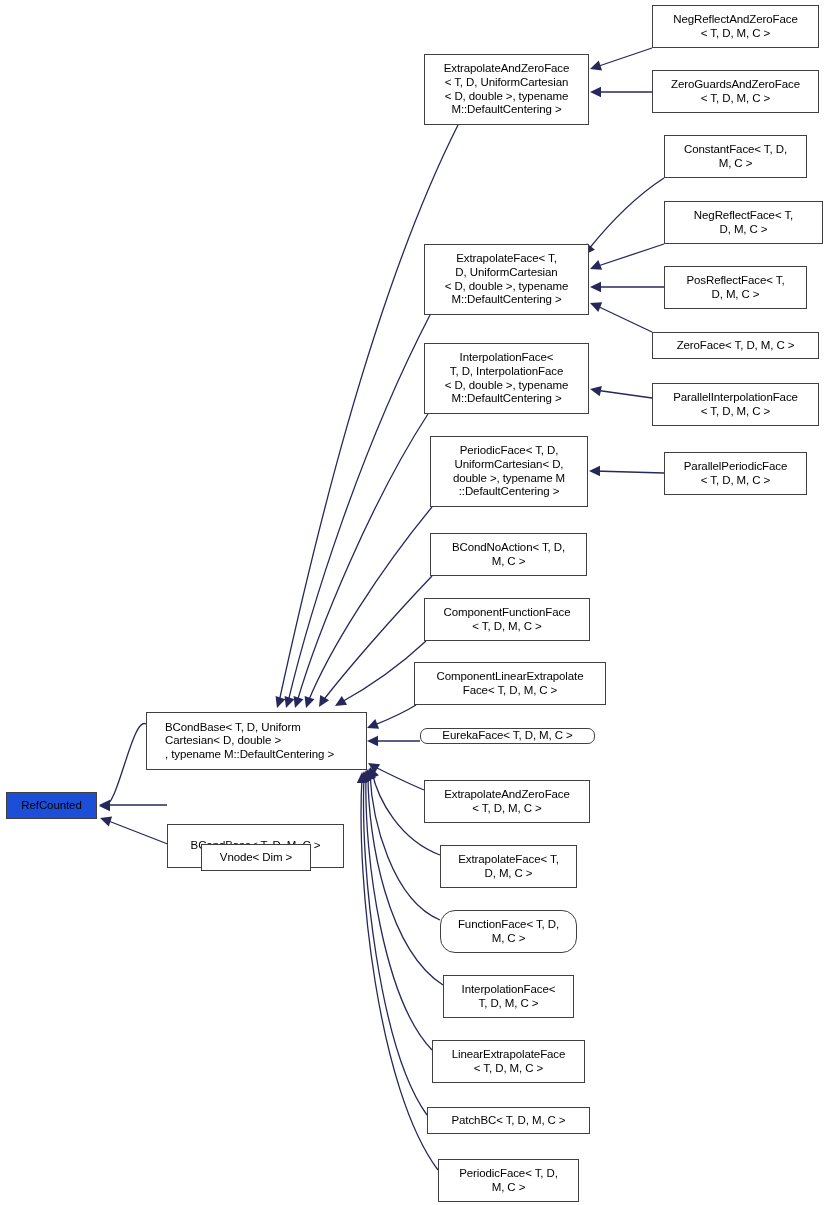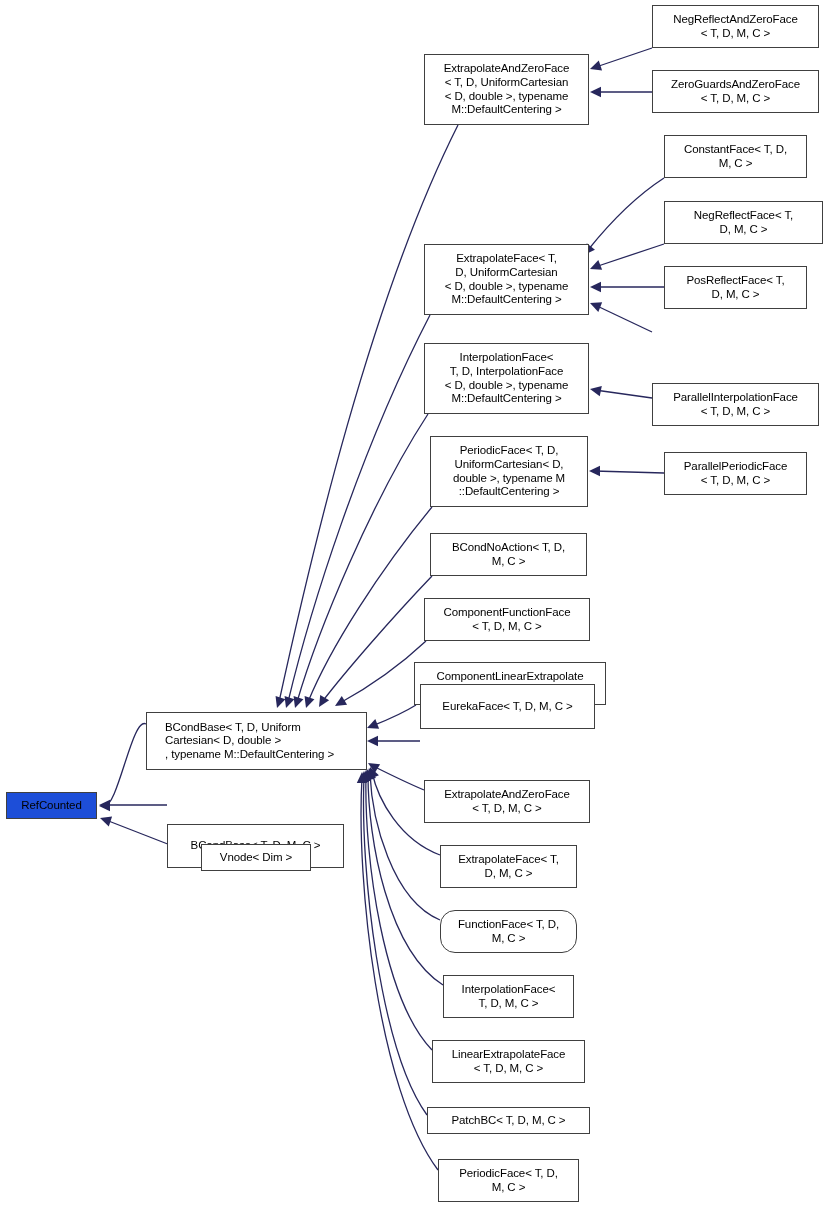--- a/index.html
+++ b/index.html
@@ -171,28 +171,29 @@
     <div class="node leftalign" title="BCondBase&lt; T, D, UniformCartesian&lt; D, double &gt;, typename M::DefaultCentering &gt;" style="left: 146px; top: 712px; width: 221px; height: 58px;"><span class="line">BCondBase&lt; T, D, Uniform</span><span class="line">Cartesian&lt; D, double &gt;</span><span class="line">, typename M::DefaultCentering &gt;</span></div>
     <div class="node" title="BCondBase&lt; T, D, M, C &gt;" style="left: 167px; top: 792px; width: 177px; height: 44px; margin-top: 32px;"><span class="line">BCondBase&lt; T, D, M, C &gt;</span></div>
     <div class="node" title="Vnode&lt; Dim &gt;" style="left: 201px; top: 844px; width: 110px; height: 27px;"><span class="line">Vnode&lt; Dim &gt;</span></div>
     <div class="node" title="ExtrapolateAndZeroFace&lt; T, D, UniformCartesian&lt; D, double &gt;, typename M::DefaultCentering &gt;" style="left: 424px; top: 54px; width: 165px; height: 71px;"><span class="line">ExtrapolateAndZeroFace</span><span class="line">&lt; T, D, UniformCartesian</span><span class="line">&lt; D, double &gt;, typename</span><span class="line">M::DefaultCentering &gt;</span></div>
     <div class="node" title="NegReflectAndZeroFace&lt; T, D, M, C &gt;" style="left: 652px; top: 5px; width: 167px; height: 43px; text-align: right;"><span class="line">NegReflectAndZeroFace</span><span class="line">&lt; T, D, M, C &gt;</span></div>
     <div class="node" title="ZeroGuardsAndZeroFace&lt; T, D, M, C &gt;" style="left: 652px; top: 70px; width: 167px; height: 43px;"><span class="line">ZeroGuardsAndZeroFace</span><span class="line">&lt; T, D, M, C &gt;</span></div>
     <div class="node" title="ExtrapolateFace&lt; T, D, UniformCartesian&lt; D, double &gt;, typename M::DefaultCentering &gt;" style="left: 424px; top: 244px; width: 165px; height: 71px;"><span class="line">ExtrapolateFace&lt; T,</span><span class="line">D, UniformCartesian</span><span class="line">&lt; D, double &gt;, typename</span><span class="line">M::DefaultCentering &gt;</span></div>
     <div class="node" title="ConstantFace&lt; T, D, M, C &gt;" style="left: 664px; top: 135px; width: 143px; height: 43px;"><span class="line">ConstantFace&lt; T, D,</span><span class="line">M, C &gt;</span></div>
     <div class="node" title="NegReflectFace&lt; T, D, M, C &gt;" style="left: 664px; top: 201px; width: 159px; height: 43px;"><span class="line">NegReflectFace&lt; T,</span><span class="line">D, M, C &gt;</span></div>
     <div class="node" title="PosReflectFace&lt; T, D, M, C &gt;" style="left: 664px; top: 266px; width: 143px; height: 43px;"><span class="line">PosReflectFace&lt; T,</span><span class="line">D, M, C &gt;</span></div>
+    <div class="node" title="ZeroFace&lt; T, D, M, C &gt;" style="left: 652px; top: 332px; width: 167px; height: 27px;"><span class="line">ZeroFace&lt; T, D, M, C &gt;</span></div>
     <div class="node" title="InterpolationFace&lt; T, D, UniformCartesian&lt; D, double &gt;, typename M::DefaultCentering &gt;" style="left: 424px; top: 343px; width: 165px; height: 71px;"><span class="line">InterpolationFace&lt;</span><span class="line">T, D, InterpolationFace</span><span class="line">&lt; D, double &gt;, typename</span><span class="line">M::DefaultCentering &gt;</span></div>
     <div class="node" title="ParallelInterpolationFace&lt; T, D, M, C &gt;" style="left: 652px; top: 383px; width: 167px; height: 43px;"><span class="line">ParallelInterpolationFace</span><span class="line">&lt; T, D, M, C &gt;</span></div>
     <div class="node" title="PeriodicFace&lt; T, D, UniformCartesian&lt; D, double &gt;, typename M::DefaultCentering &gt;" style="left: 430px; top: 436px; width: 158px; height: 71px;"><span class="line">PeriodicFace&lt; T, D,</span><span class="line">UniformCartesian&lt; D,</span><span class="line">double &gt;, typename M</span><span class="line">::DefaultCentering &gt;</span></div>
     <div class="node" title="ParallelPeriodicFace&lt; T, D, M, C &gt;" style="left: 664px; top: 452px; width: 143px; height: 43px;"><span class="line">ParallelPeriodicFace</span><span class="line">&lt; T, D, M, C &gt;</span></div>
     <div class="node" title="BCondNoAction&lt; T, D, M, C &gt;" style="left: 430px; top: 533px; width: 157px; height: 43px;"><span class="line">BCondNoAction&lt; T, D,</span><span class="line">M, C &gt;</span></div>
     <div class="node" title="ComponentFunctionFace&lt; T, D, M, C &gt;" style="left: 424px; top: 598px; width: 166px; height: 43px;"><span class="line">ComponentFunctionFace</span><span class="line">&lt; T, D, M, C &gt;</span></div>
     <div class="node" title="ComponentLinearExtrapolateFace&lt; T, D, M, C &gt;" style="left: 414px; top: 662px; width: 192px; height: 43px;"><span class="line">ComponentLinearExtrapolate</span><span class="line">Face&lt; T, D, M, C &gt;</span></div>
-    <div class="node" title="EurekaFace&lt; T, D, M, C &gt;" style="left: 420px; top: 684px; width: 175px; height: 45px;"><span class="line">EurekaFace&lt; T, D, M, C &gt;</span></div>
+    <div class="node" title="EurekaFace&lt; T, D, M, C &gt;" style="left: 420px; top: 728px; width: 175px; height: 16px; border-radius: 7px;"><span class="line">EurekaFace&lt; T, D, M, C &gt;</span></div>
     <div class="node" title="ExtrapolateAndZeroFace&lt; T, D, M, C &gt;" style="left: 424px; top: 780px; width: 166px; height: 43px;"><span class="line">ExtrapolateAndZeroFace</span><span class="line">&lt; T, D, M, C &gt;</span></div>
     <div class="node" title="ExtrapolateFace&lt; T, D, M, C &gt;" style="left: 440px; top: 845px; width: 137px; height: 43px;"><span class="line">ExtrapolateFace&lt; T,</span><span class="line">D, M, C &gt;</span></div>
     <div class="node" title="FunctionFace&lt; T, D, M, C &gt;" style="left: 440px; top: 910px; width: 137px; height: 43px; border-radius: 15px;"><span class="line">FunctionFace&lt; T, D,</span><span class="line">M, C &gt;</span></div>
     <div class="node" title="InterpolationFace&lt; T, D, M, C &gt;" style="left: 443px; top: 975px; width: 131px; height: 43px;"><span class="line">InterpolationFace&lt;</span><span class="line">T, D, M, C &gt;</span></div>
     <div class="node" title="LinearExtrapolateFace&lt; T, D, M, C &gt;" style="left: 432px; top: 1040px; width: 153px; height: 43px;"><span class="line">LinearExtrapolateFace</span><span class="line">&lt; T, D, M, C &gt;</span></div>
     <div class="node" title="PatchBC&lt; T, D, M, C &gt;" style="left: 427px; top: 1107px; width: 163px; height: 27px;"><span class="line">PatchBC&lt; T, D, M, C &gt;</span></div>
     <div class="node" title="PeriodicFace&lt; T, D, M, C &gt;" style="left: 438px; top: 1159px; width: 141px; height: 43px;"><span class="line">PeriodicFace&lt; T, D,</span><span class="line">M, C &gt;</span></div>
   </div>
 
 </body></html>

